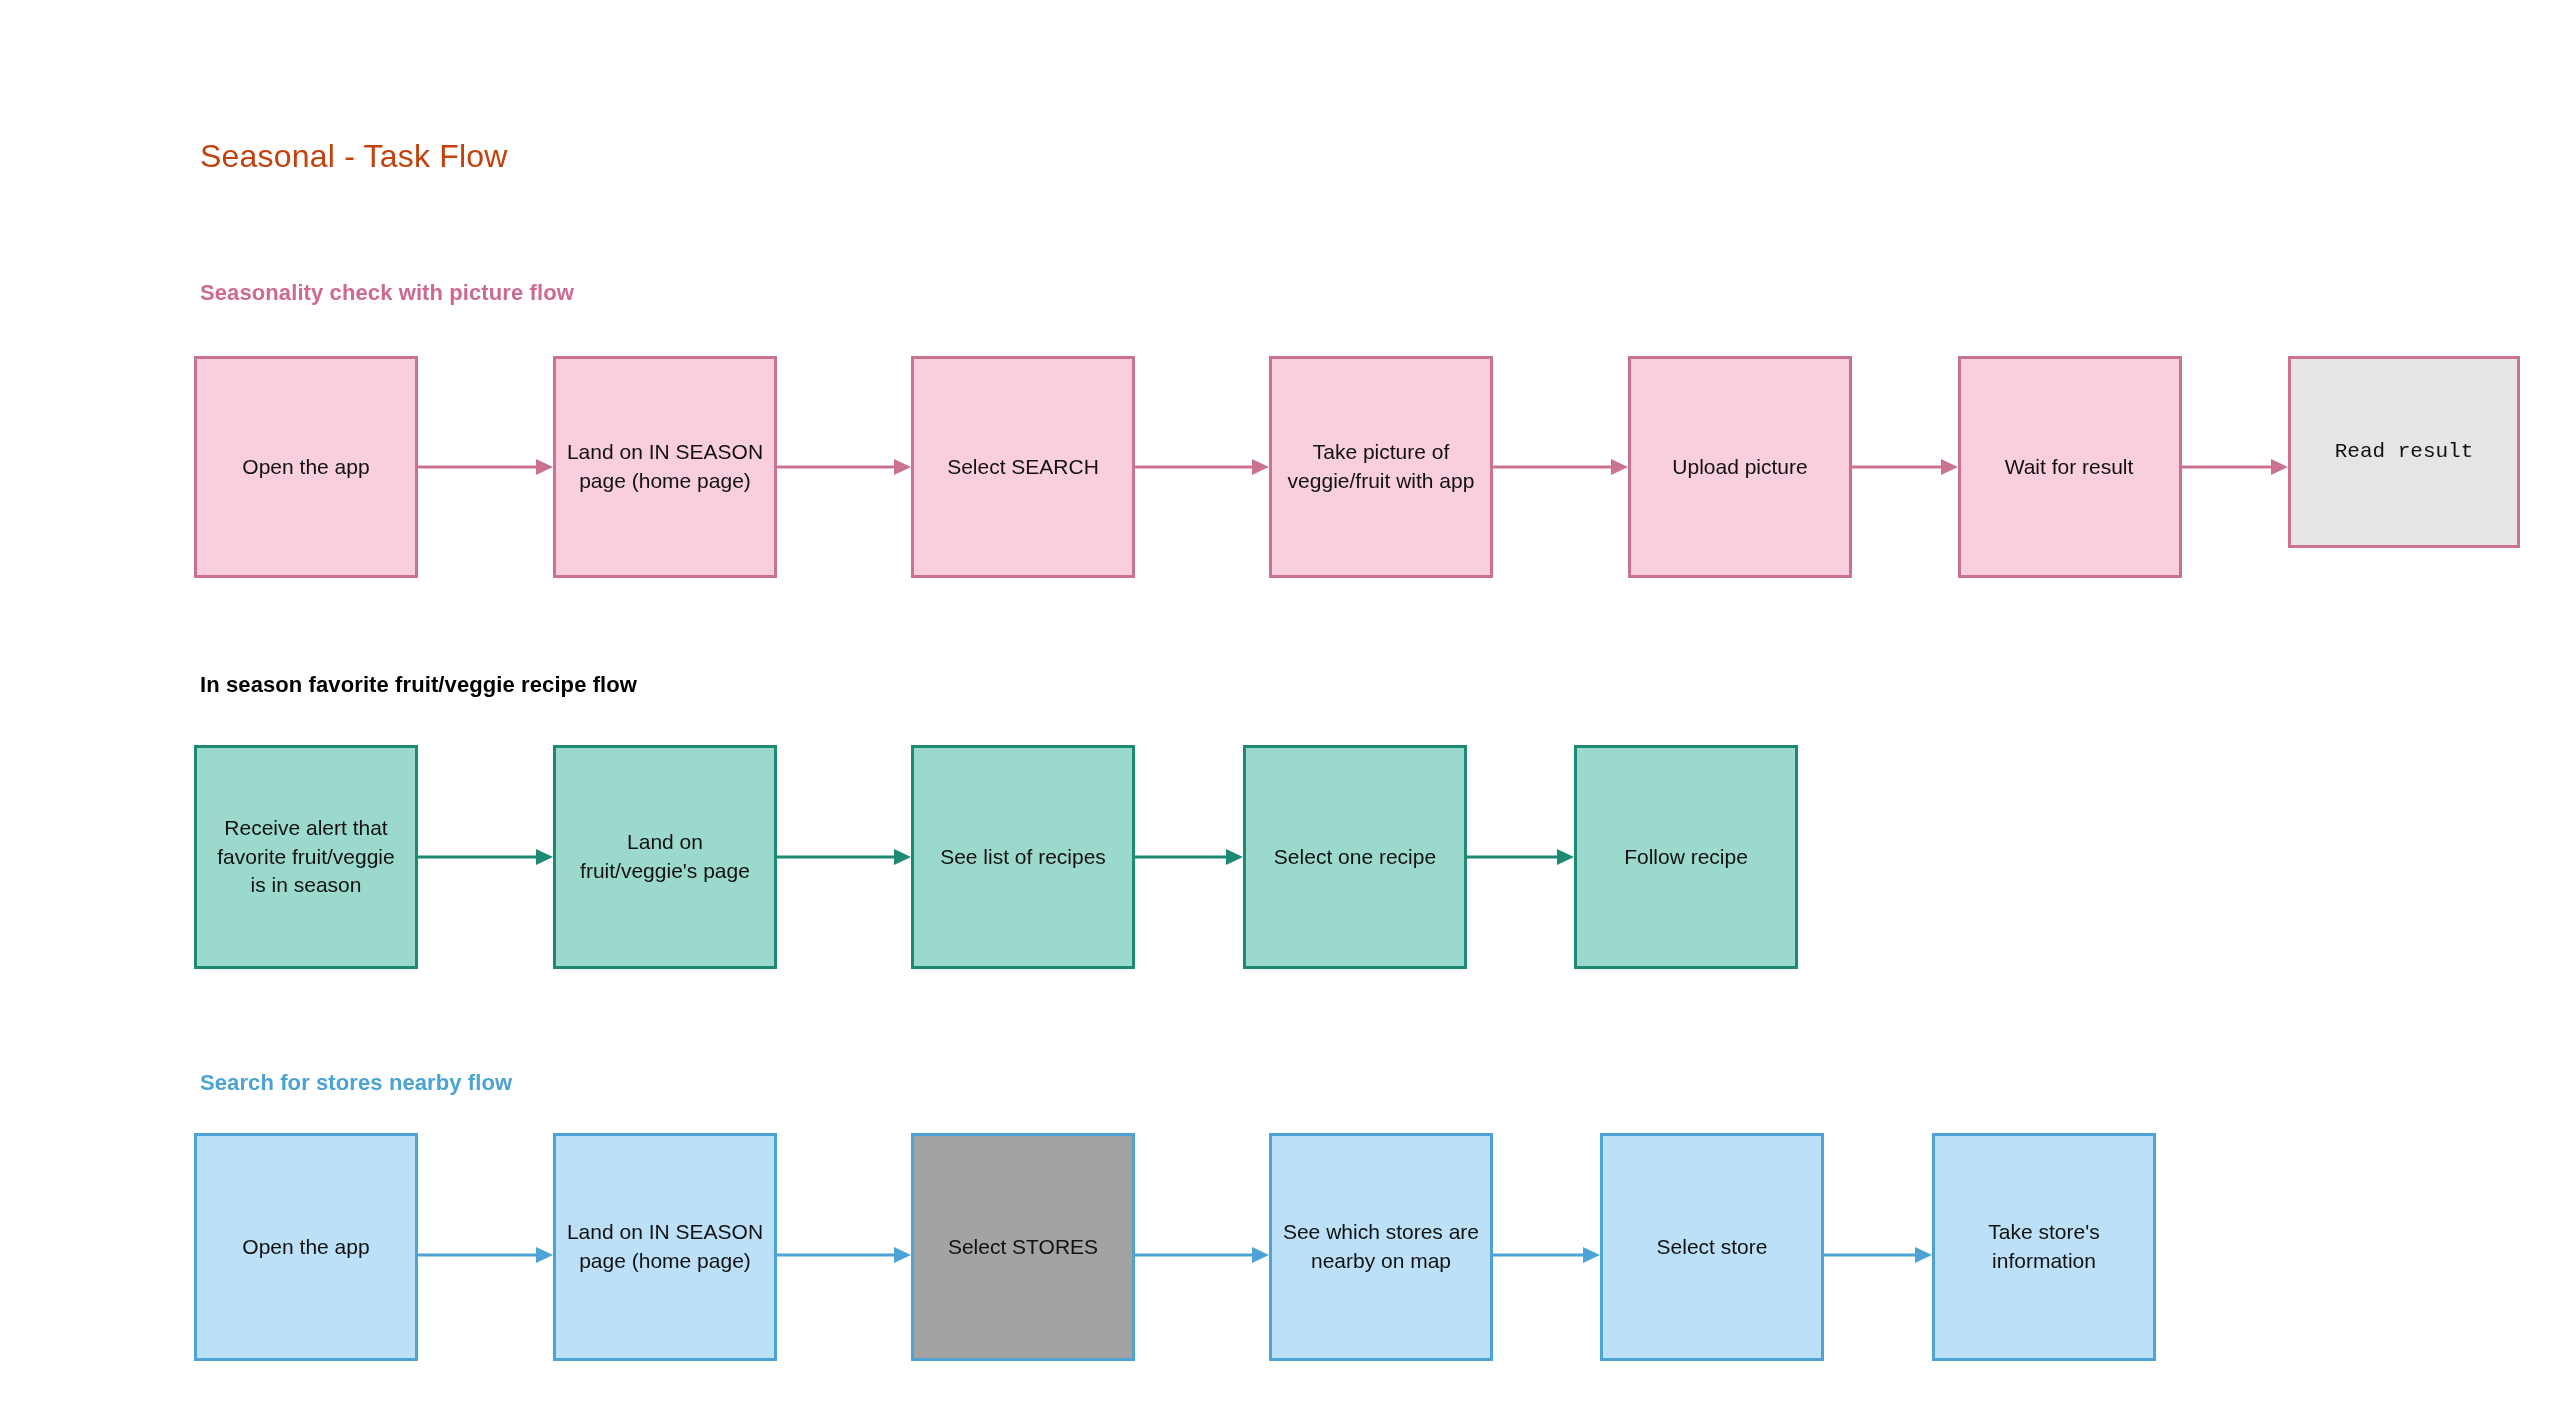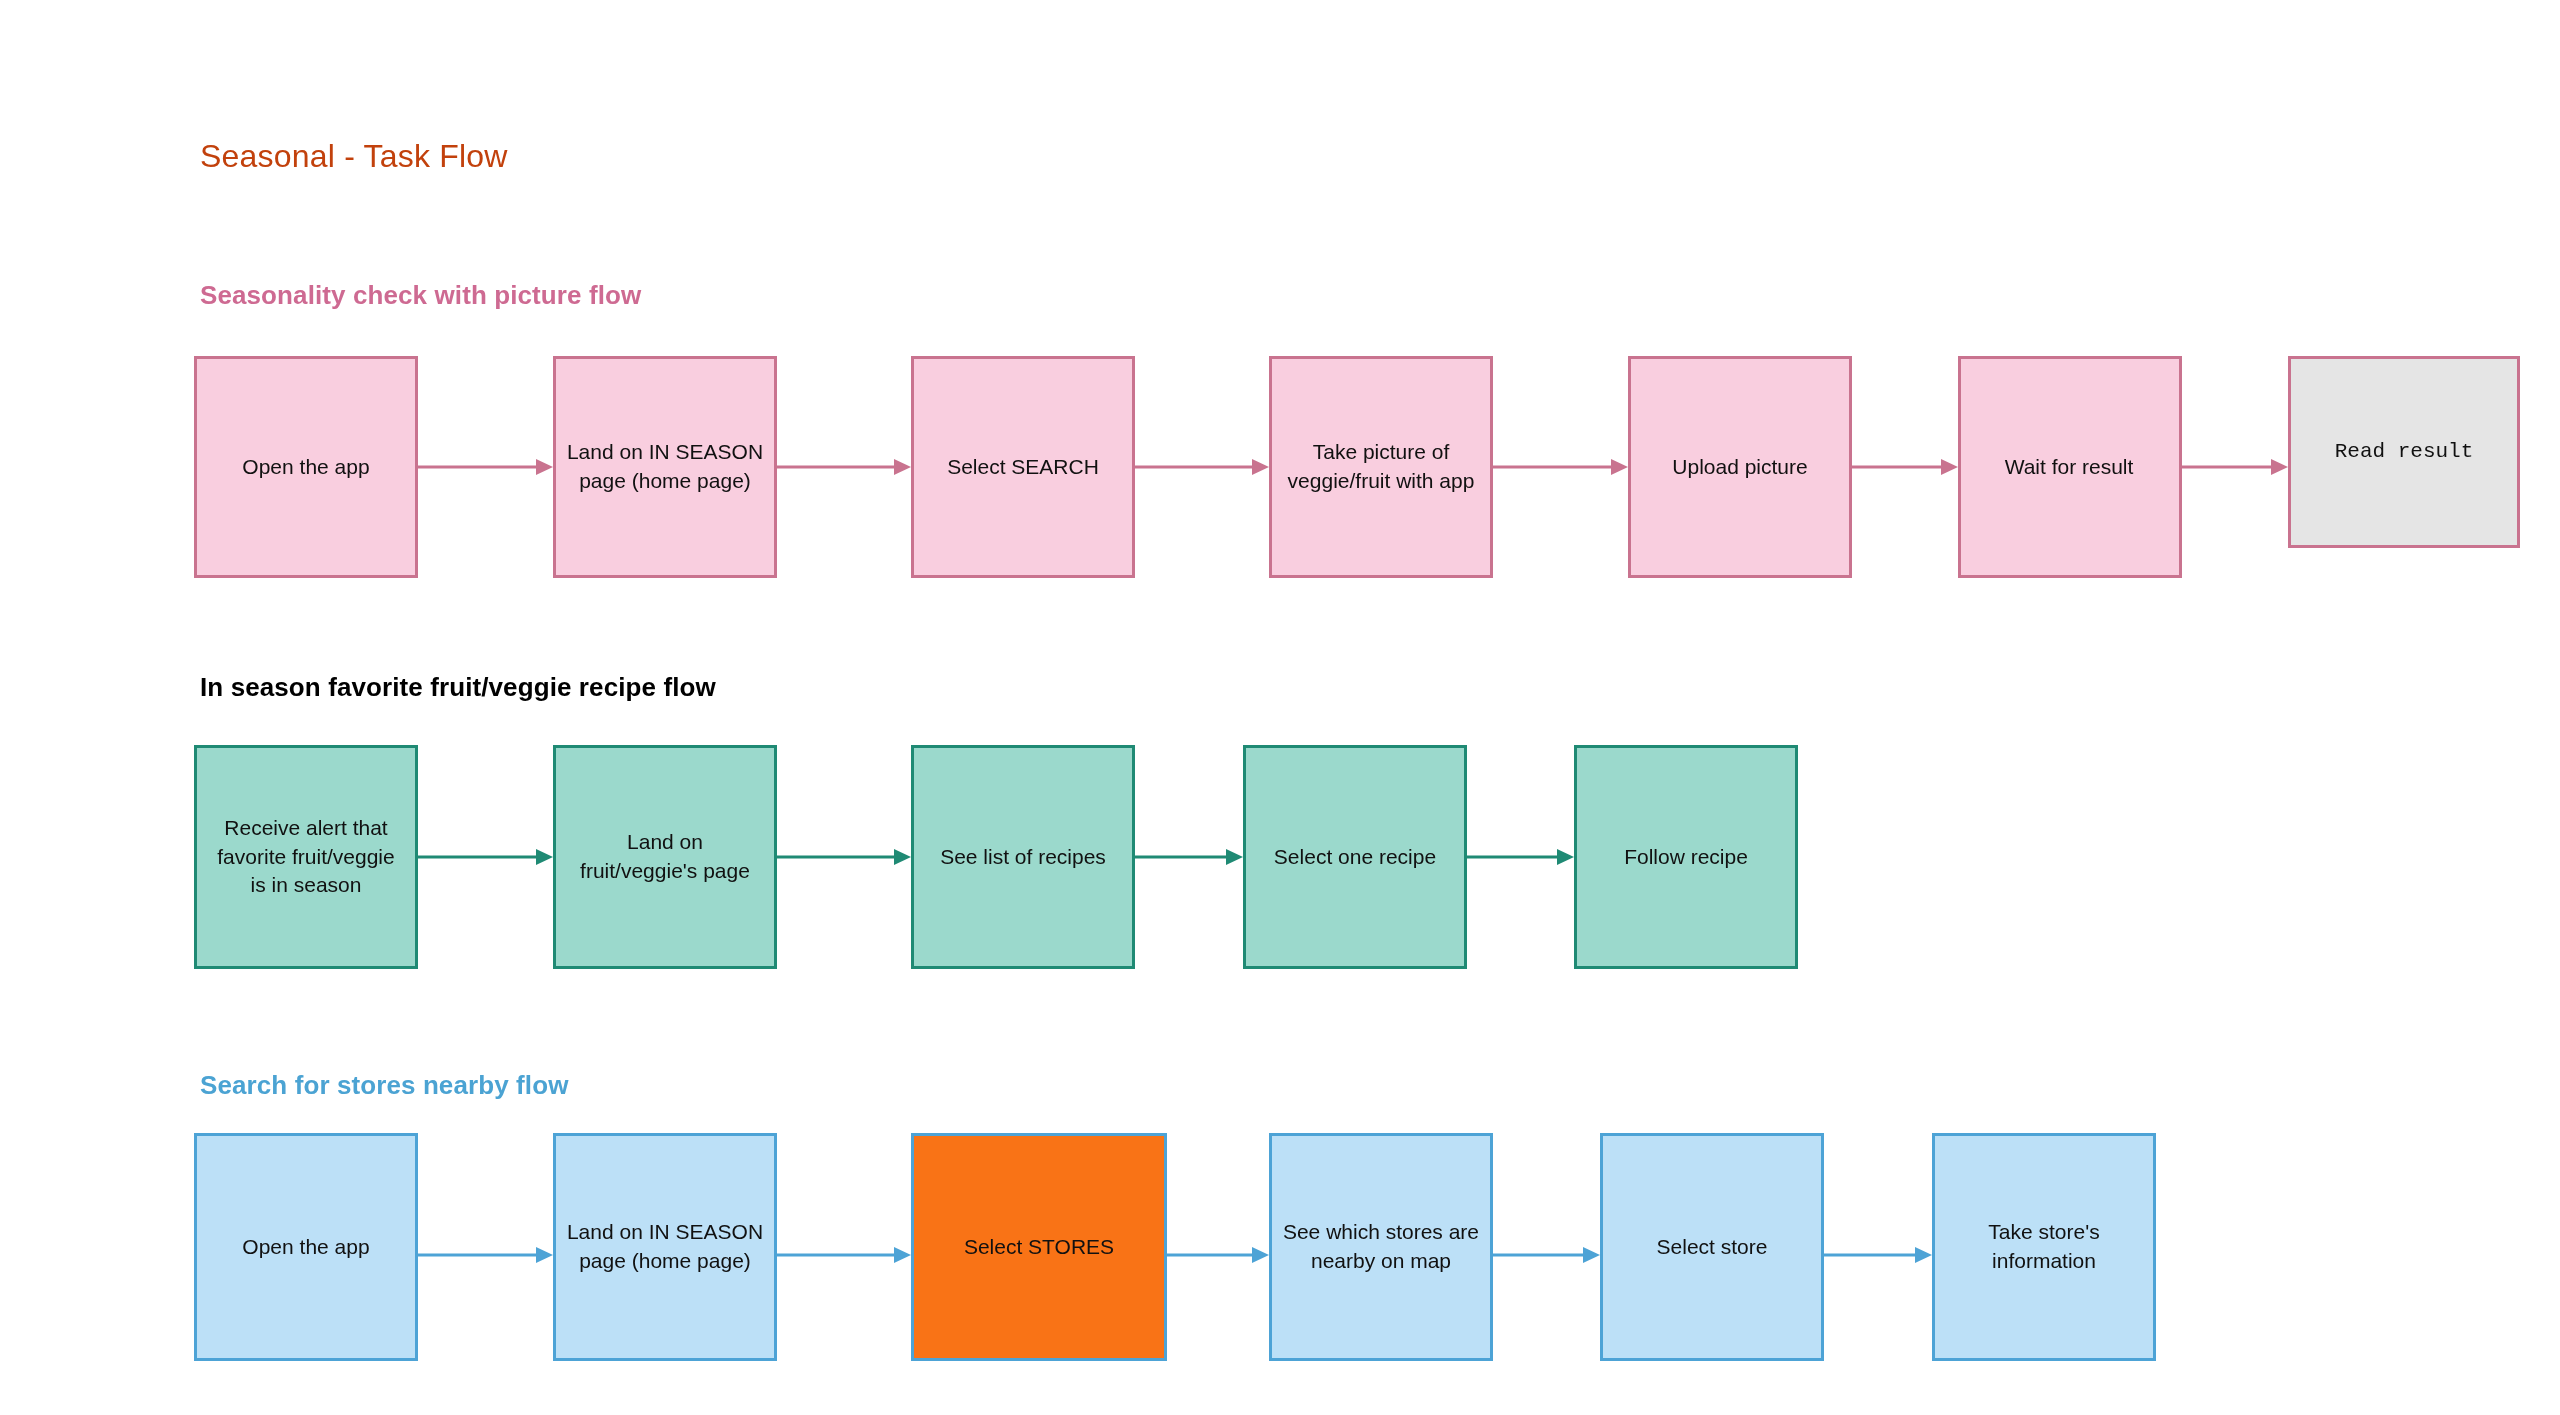--- a/index.html
+++ b/index.html
@@ -30,21 +30,21 @@
 
   .flow-section {
     position: absolute;
     left: 0;
     top: 0;
     width: 2560px;
   }
 
   .section-title {
     position: absolute;
-    font-size: 26px;
+    font-size: 22px;
     font-weight: bold;
     white-space: nowrap;
     letter-spacing: 0.1px;
   }
 
   .node {
     position: absolute;
     box-sizing: border-box;
     border-width: 3px;
     border-style: solid;
@@ -180,21 +180,21 @@
         <svg class="connector" width="108" height="26" viewBox="0 0 108 26" style="left: 1824px; top: 1242px;">
           <line x1="0" y1="13" x2="91" y2="13" stroke="#4DA3D6" stroke-width="3"></line>
           <polygon points="91,5 108,13 91,21" fill="#4DA3D6"></polygon>
         </svg>
         <div class="node" style="left: 194px; top: 1133px; width: 224px; height: 228px; background: rgb(188, 224, 247); border-color: rgb(77, 163, 214);">
           <span class="node-label">Open the app</span>
         </div>
         <div class="node" style="left: 553px; top: 1133px; width: 224px; height: 228px; background: rgb(188, 224, 247); border-color: rgb(77, 163, 214);">
           <span class="node-label">Land on IN SEASON page (home page)</span>
         </div>
-        <div class="node" style="left: 911px; top: 1133px; width: 256px; height: 228px; background: #f97316; border-color: rgb(77, 163, 214);">
+        <div class="node" style="left: 911px; top: 1133px; width: 224px; height: 228px; background: #a3a3a3; border-color: rgb(77, 163, 214);">
           <span class="node-label">Select STORES</span>
         </div>
         <div class="node" style="left: 1269px; top: 1133px; width: 224px; height: 228px; background: rgb(188, 224, 247); border-color: rgb(77, 163, 214); justify-content: center;">
           <span class="node-label">See which stores are nearby on map</span>
         </div>
         <div class="node" style="left: 1600px; top: 1133px; width: 224px; height: 228px; background: rgb(188, 224, 247); border-color: rgb(77, 163, 214);">
           <span class="node-label">Select store</span>
         </div>
         <div class="node" style="left: 1932px; top: 1133px; width: 224px; height: 228px; background: rgb(188, 224, 247); border-color: rgb(77, 163, 214);">
           <span class="node-label">Take store's information</span>

